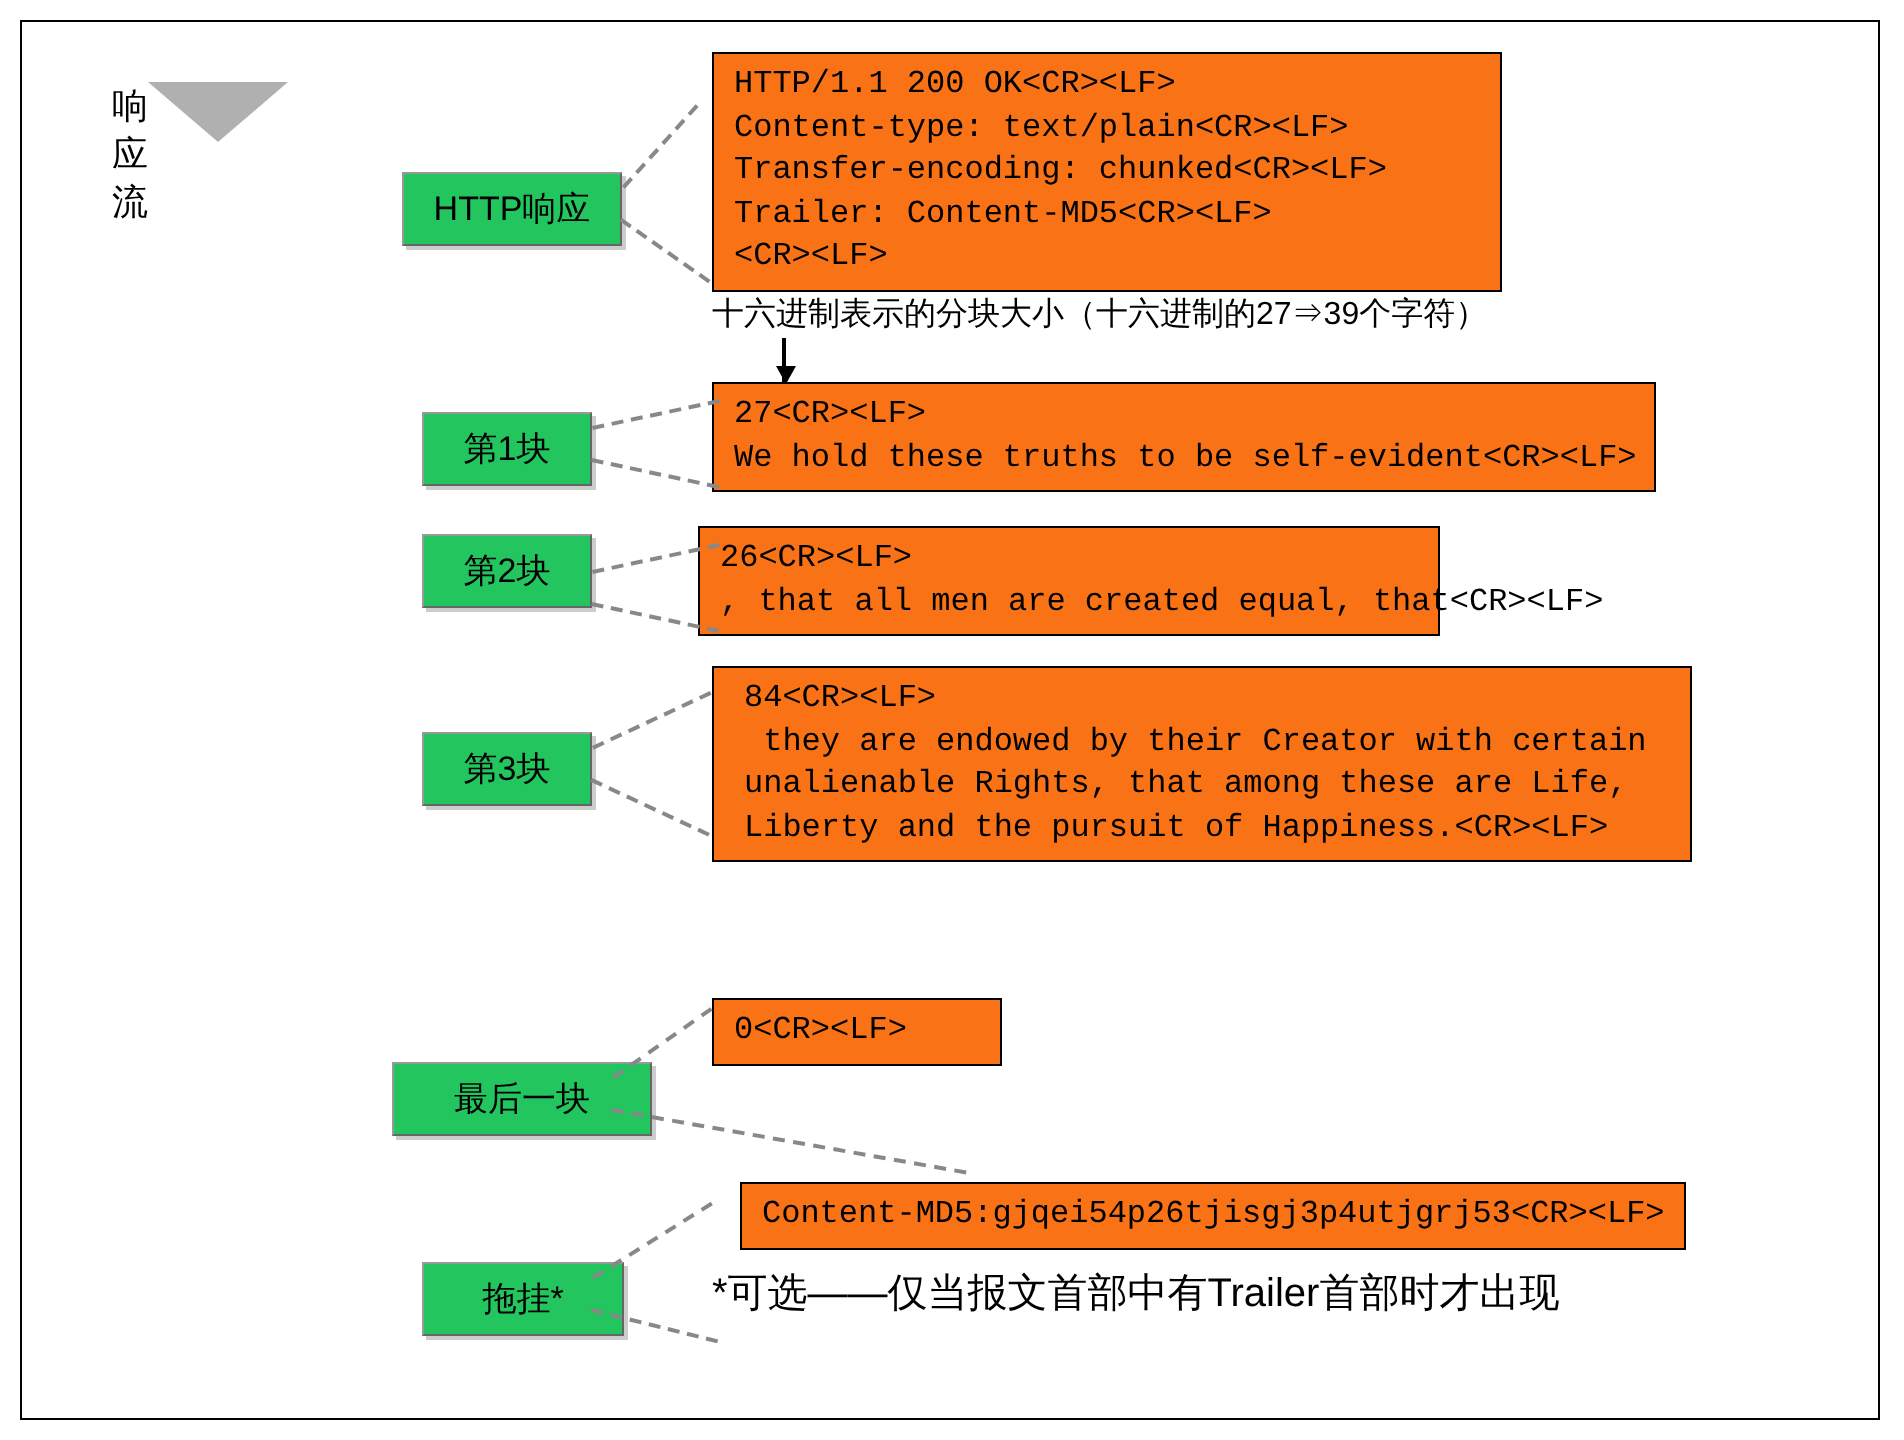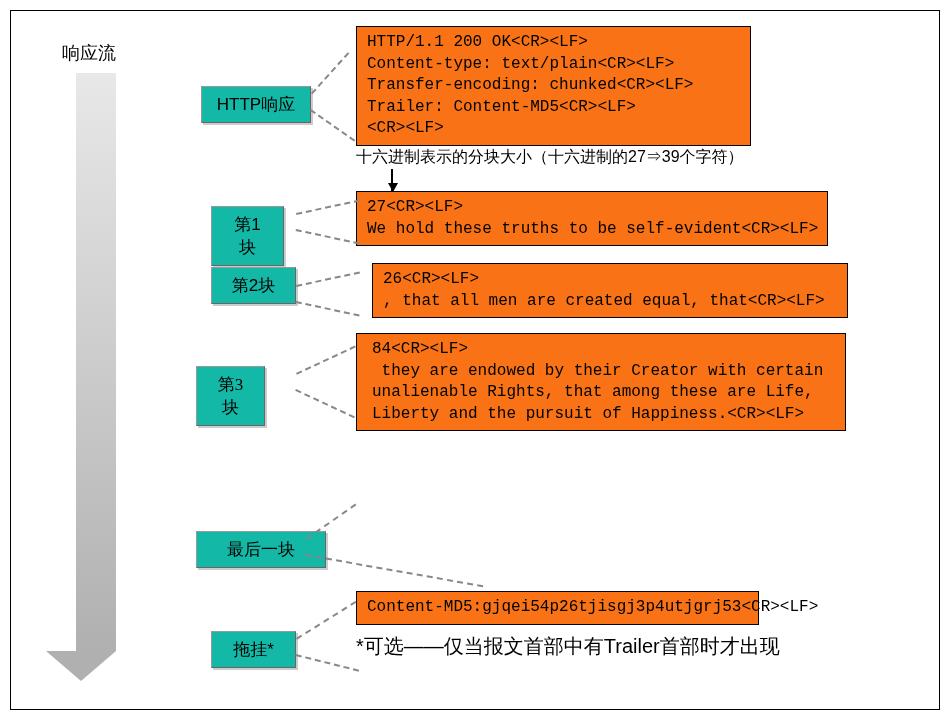--- a/index.html
+++ b/index.html
@@ -16,41 +16,41 @@
     height: 700px;
     position: relative;
   }
   .arrow-col {
     position: absolute;
     left: 45px;
     top: 30px;
     width: 60px;
     height: 640px;
     display: flex;
-    flex-direction: column;
-    align-items: flex-end;
+    flex-direction: row;
+    align-items: flex-start;
   }
   .arrow-label {
     font-size: 18px;
     margin-bottom: 8px;
   }
   .arrow-shaft {
     width: 40px;
     flex: 1;
     background: linear-gradient(to bottom, #e8e8e8, #b0b0b0);
   }
   .arrow-head {
     width: 0; height: 0;
     border-left: 35px solid transparent;
     border-right: 35px solid transparent;
     border-top: 30px solid #b0b0b0;
   }
   .label-box {
     position: absolute;
-    background: #14b8a6;
+    background: #22c55e;
     border: 1px solid #999;
     border-right-color: #666;
     border-bottom-color: #666;
     box-shadow: 2px 2px 0 #ccc;
     padding: 6px 14px;
     font-size: 17px;
     text-align: center;
   }
   .content-box {
     position: absolute;
@@ -107,44 +107,45 @@
 Content-type: text/plain&lt;CR&gt;&lt;LF&gt;
 Transfer-encoding: chunked&lt;CR&gt;&lt;LF&gt;
 Trailer: Content-MD5&lt;CR&gt;&lt;LF&gt;
 &lt;CR&gt;&lt;LF&gt;</div>
   <div class="dashed" style="left:300px; top:82px; width:55px; transform:rotate(-48deg);"></div>
   <div class="dashed" style="left:300px; top:98px; width:54px; transform:rotate(35deg);"></div>
 
   <div class="annotation" style="left:345px; top:136px;">十六进制表示的分块大小（十六进制的27⇒39个字符）</div>
   <div class="annot-arrow" style="left:380px; top:158px; height:22px;"></div>
 
-  <div class="label-box" style="left:200px; top:195px; width:73px;">第1块</div>
+  <div class="label-box" style="left:200px; top:195px; width:85px;">第1块</div>
   <div class="content-box" style="left:345px; top:180px; width:472px;">27&lt;CR&gt;&lt;LF&gt;
 We hold these truths to be self-evident&lt;CR&gt;&lt;LF&gt;</div>
   <div class="dashed" style="left:285px; top:202px; width:65px; transform:rotate(-12deg);"></div>
   <div class="dashed" style="left:285px; top:218px; width:65px; transform:rotate(12deg);"></div>
 
   <div class="label-box" style="left:200px; top:256px; width:85px;">第2块</div>
-  <div class="content-box" style="left:361px; top:252px; width:476px;">26&lt;CR&gt;&lt;LF&gt;
+  <div class="content-box" style="left:338px; top:252px; width:371px;">26&lt;CR&gt;&lt;LF&gt;
 , that all men are created equal, that&lt;CR&gt;&lt;LF&gt;</div>
   <div class="dashed" style="left:285px; top:274px; width:65px; transform:rotate(-12deg);"></div>
   <div class="dashed" style="left:285px; top:290px; width:65px; transform:rotate(12deg);"></div>
 
-  <div class="label-box" style="left:185px; top:355px; width:69px;font-family:Liberation Serif, serif;">第3块</div>
+  <div class="label-box" style="left:200px; top:355px; width:85px;">第3块</div>
   <div class="content-box" style="left:345px; top:322px; width:490px;padding-left:15px;">84&lt;CR&gt;&lt;LF&gt;
  they are endowed by their Creator with certain
 unalienable Rights, that among these are Life,
 Liberty and the pursuit of Happiness.&lt;CR&gt;&lt;LF&gt;</div>
   <div class="dashed" style="left:285px; top:362px; width:65px; transform:rotate(-25deg);"></div>
   <div class="dashed" style="left:285px; top:378px; width:65px; transform:rotate(25deg);"></div>
 
   <div class="label-box" style="left:185px; top:520px; width:130px;">最后一块</div>
+  <div class="content-box" style="left:345px; top:488px; width:145px;">0&lt;CR&gt;&lt;LF&gt;</div>
   <div class="dashed" style="left:295px; top:527px; width:60px; transform:rotate(-35deg);"></div>
   <div class="dashed" style="left:295px; top:543px; width:180px; transform:rotate(10deg);"></div>
 
-  <div class="label-box" style="left:200px; top:620px; width:85px;">拖挂*</div>
-  <div class="content-box" style="left:345px; top:580px; width:403px;">Content-MD5:gjqei54p26tjisgj3p4utjgrj53&lt;CR&gt;&lt;LF&gt;</div>
+  <div class="label-box" style="left:200px; top:620px; width:101px;">拖挂*</div>
+  <div class="content-box" style="left:359px; top:580px; width:473px;">Content-MD5:gjqei54p26tjisgj3p4utjgrj53&lt;CR&gt;&lt;LF&gt;</div>
   <div class="dashed" style="left:285px; top:627px; width:70px; transform:rotate(-32deg);"></div>
   <div class="dashed" style="left:285px; top:643px; width:65px; transform:rotate(14deg);"></div>
 
   <div class="footnote" style="left:345px; top:622px;">*可选——仅当报文首部中有Trailer首部时才出现</div>
 
 </div>
 
 </body></html>

